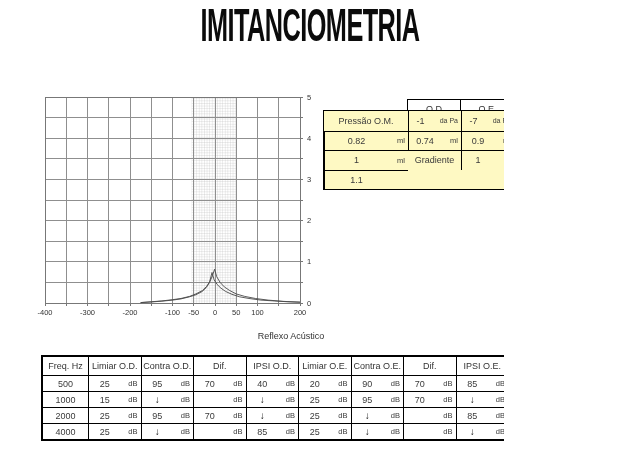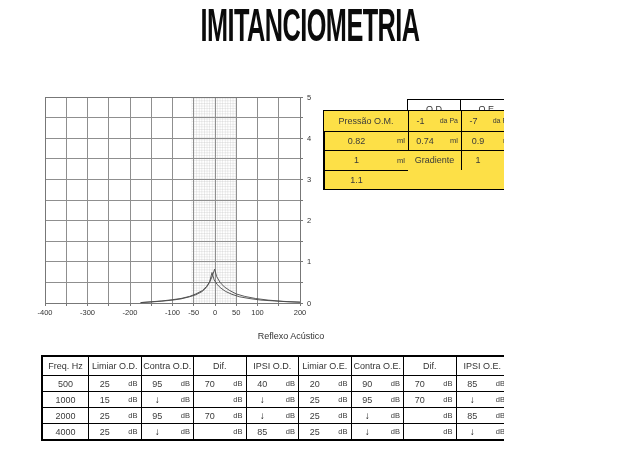--- a/index.html
+++ b/index.html
@@ -16,21 +16,21 @@
   }
   
   #chart-svg{position:absolute;left:35px;top:90px;}
   
   .tymp-headbox{
     position:absolute;border:1.5px solid #000;box-sizing:border-box;background:#fff;
     display:flex;align-items:center;justify-content:center;font-size:9px;color:#333;margin-top:8px;
   }
   #tymp-box{
     position:absolute;left:323px;top:110px;width:192px;height:80px;
-    border:1.5px solid #000;box-sizing:border-box;background:#fde047;
+    border:1.5px solid #000;box-sizing:border-box;background:#fef9c3;
   }
   #tymp-grid{display:grid;grid-template-columns:84px 1fr 1fr;grid-auto-rows:1fr;width:100%;height:100%;}
   
   #reflex-title{position:absolute;left:41px;top:331px;width:500px;text-align:center;font-size:9px;color:#333;}
   #reflex-box{
     position:absolute;left:41px;top:355px;width:469px;height:86px;
     border:2px solid #000;box-sizing:border-box;background:#fff;
   }
   #reflex-grid{
     display:grid;grid-template-columns:45px repeat(8,1fr);

